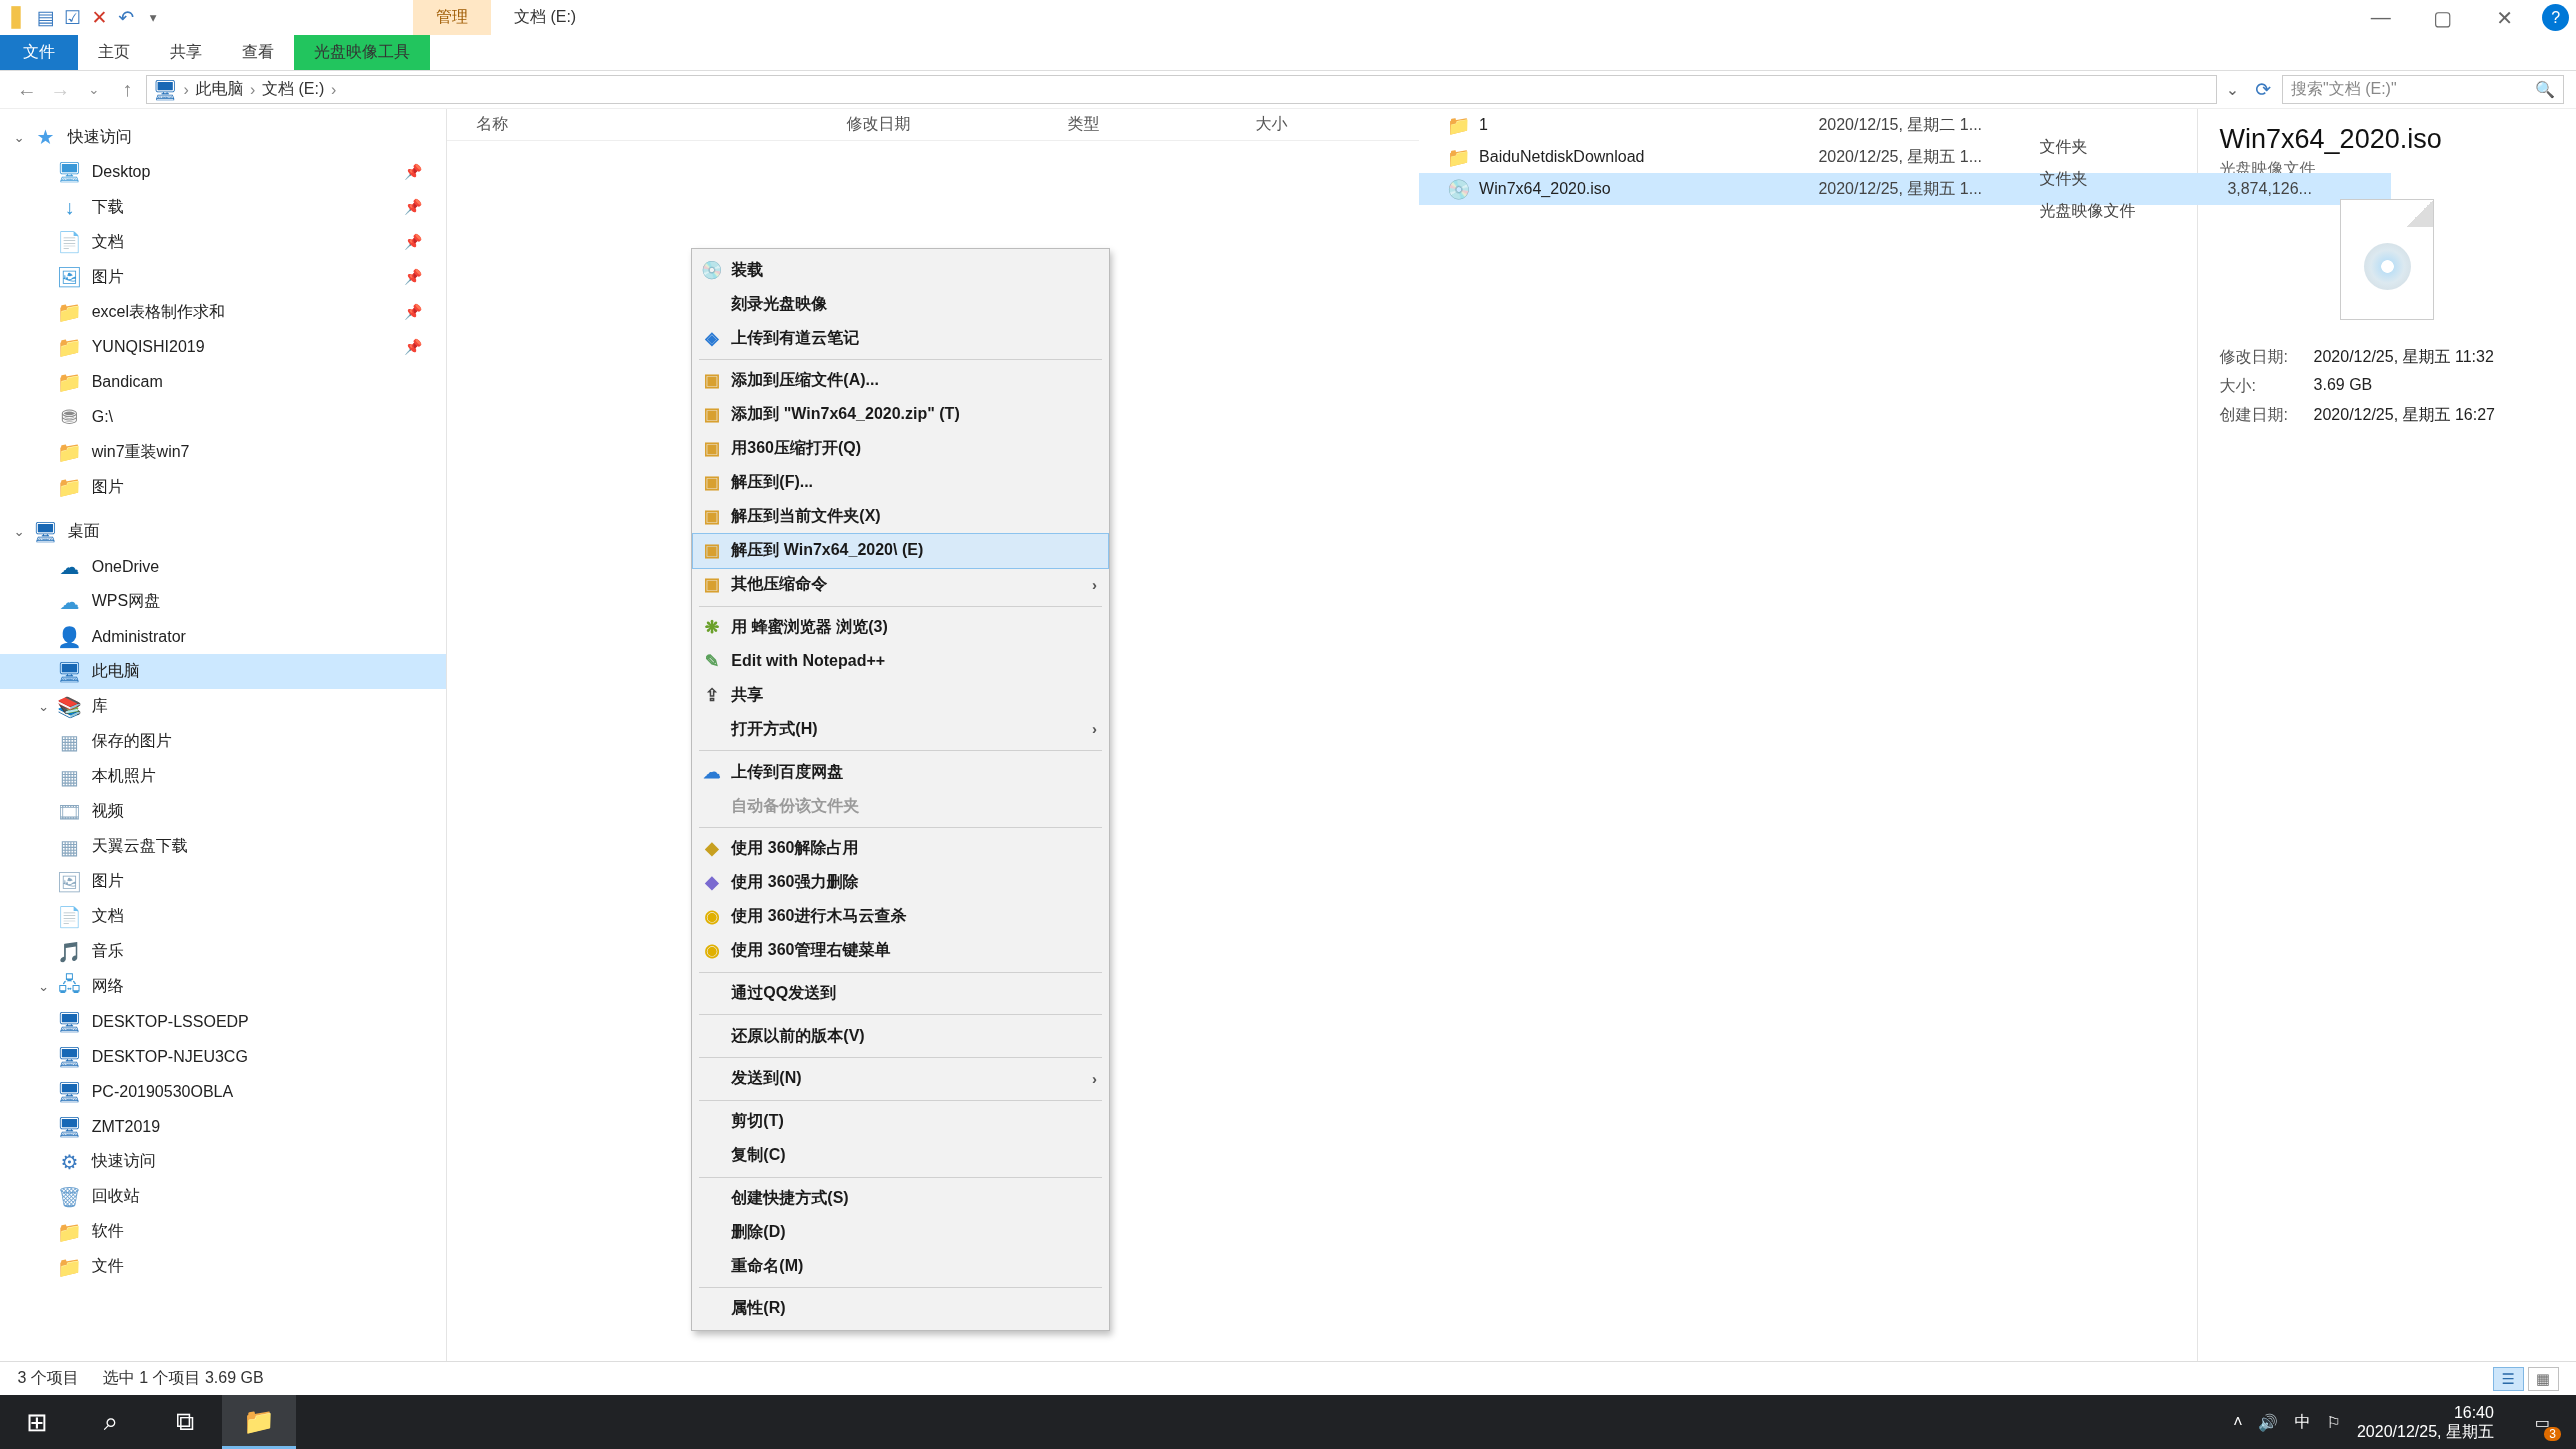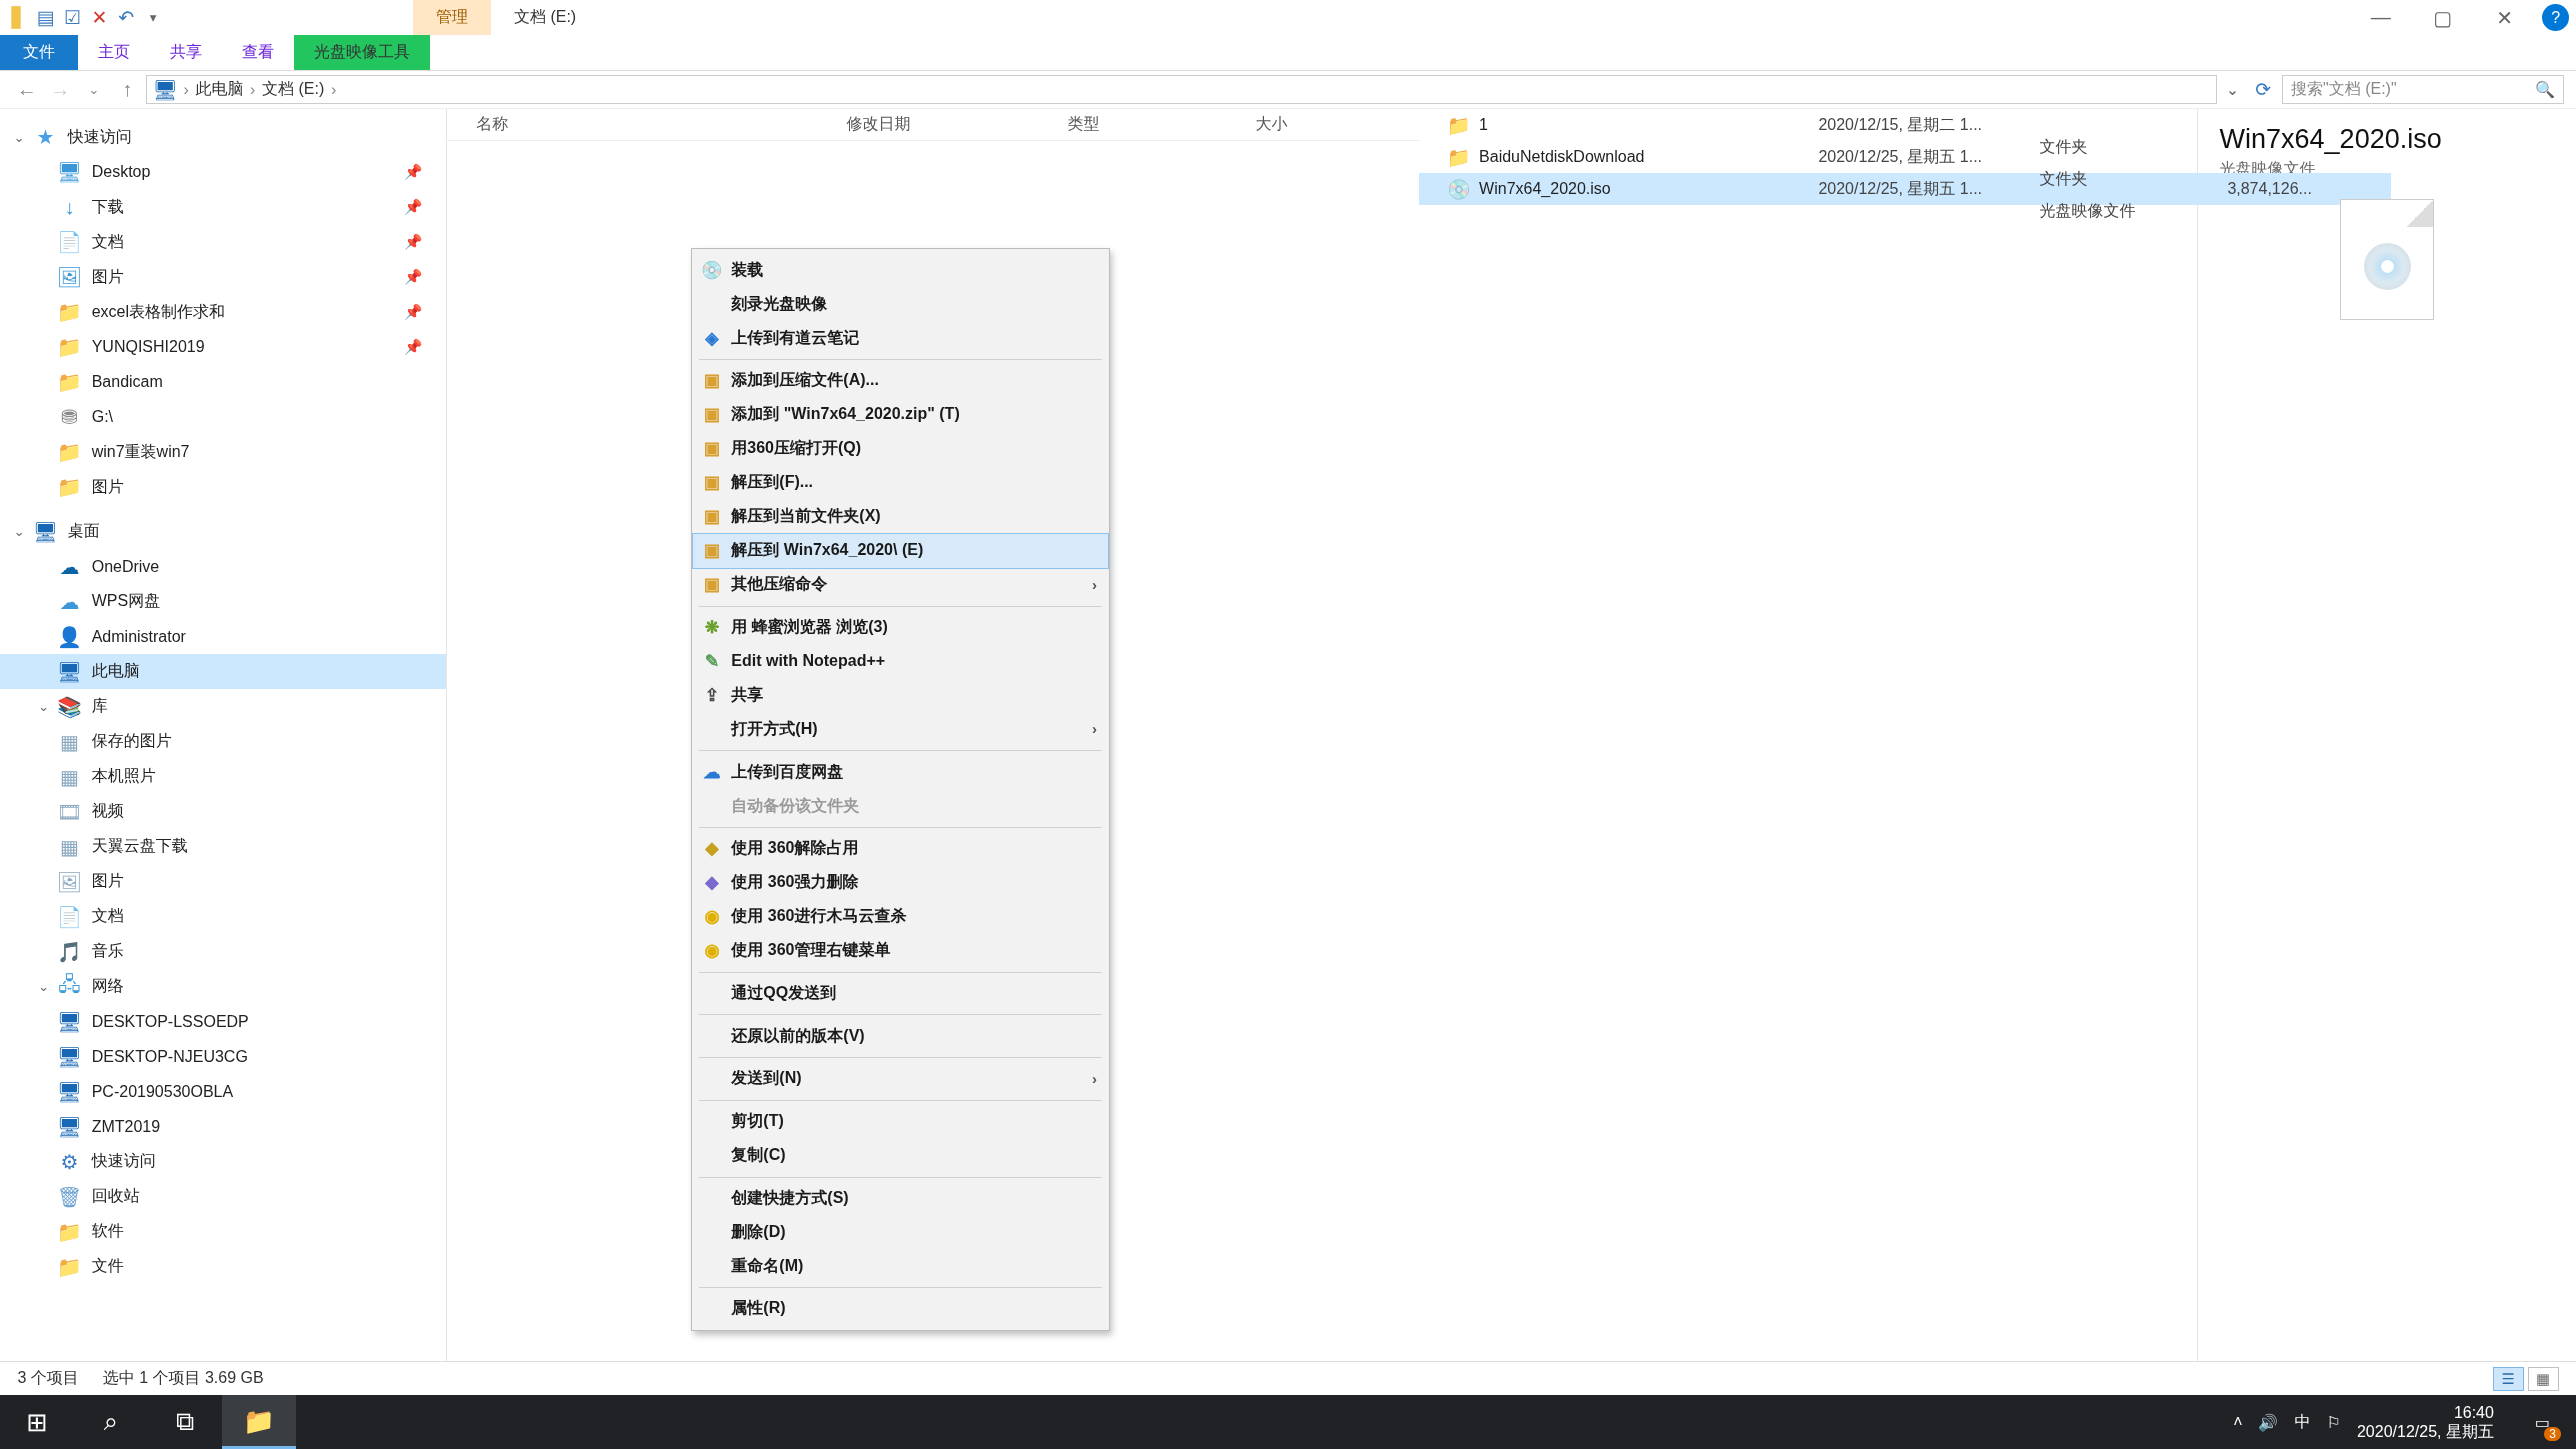--- a/index.html
+++ b/index.html
@@ -11,21 +11,21 @@
 .qat-icon { width: 21.5px; height: 21.5px; display: inline-flex; align-items: center; justify-content: center; font-size: 19px; }
 .title-tabs { display: flex; align-items: stretch; margin-left: 241px; }
 .title-tab { padding: 2.7px 23px; display: flex; align-items: center; color: #333; }
 .title-tab.ctx { background: #ffe7c5; color: #9e5a00; }
 .win-controls { margin-left: auto; display: flex; align-items: center; }
 .win-btn { width: 62px; height: 35px; display: flex; align-items: center; justify-content: center; font-size: 20px; color: #666; }
 .help-icon { width: 27px; height: 27px; border-radius: 50%; background: #0078d7; color: #fff; display: flex; align-items: center; justify-content: center; font-size: 16px; margin: 0 6.7px; }
 
 
 .ribbon { height: 36px; background: #fff; display: flex; align-items: stretch; border-bottom: 1.3px solid #ddd; }
-.ribbon-tab { padding: 0 20px; display: flex; align-items: center; color: #6d28d9; }
+.ribbon-tab { padding: 0 20px; display: flex; align-items: center; color: #404040; }
 .ribbon-tab.file { background: #1979ca; color: #fff; padding: 0 23px; }
 .ribbon-tab.ctx { background: #22c55e; color: #333; }
 
 
 .addr-row { height: 38px; display: flex; align-items: center; padding: 0 12px; gap: 4px; border-bottom: 0.7px solid #eee; background: #fff; }
 .nav-btn { width: 29.5px; height: 29.5px; display: flex; align-items: center; justify-content: center; color: #888; font-size: 20px; }
 .breadcrumb { flex: 1; height: 29.5px; border: 0.7px solid #ccc; display: flex; align-items: center; padding: 0 6.7px; gap: 2.7px; color: #333; }
 .breadcrumb .sep { color: #888; padding: 0 4px; }
 .bc-dropdown { width: 24px; color: #666; text-align: center; }
 .bc-refresh { width: 29.5px; color: #3a7ac0; font-size: 19px; text-align: center; }
@@ -339,20 +339,28 @@
       </div>
     </div>
   </div>
 
   <div class="preview">
     <div class="pv-title">Win7x64_2020.iso</div>
     <div class="pv-sub">光盘映像文件</div>
     <div class="pv-thumb">
         <div class="pv-disc"></div>
       </div>
+    <div class="pv-meta">
+      <div>修改日期:</div>
+        <div class="v">2020/12/25, 星期五 11:32</div>
+      <div>大小:</div>
+        <div class="v">3.69 GB</div>
+      <div>创建日期:</div>
+        <div class="v">2020/12/25, 星期五 16:27</div>
+    </div>
   </div>
 
 </div>
 
 <div class="status">
   <span>3 个项目</span>
   <span>选中 1 个项目  3.69 GB</span>
   <div class="right">
     <div class="view-toggle active">☰</div>
     <div class="view-toggle">▦</div>

